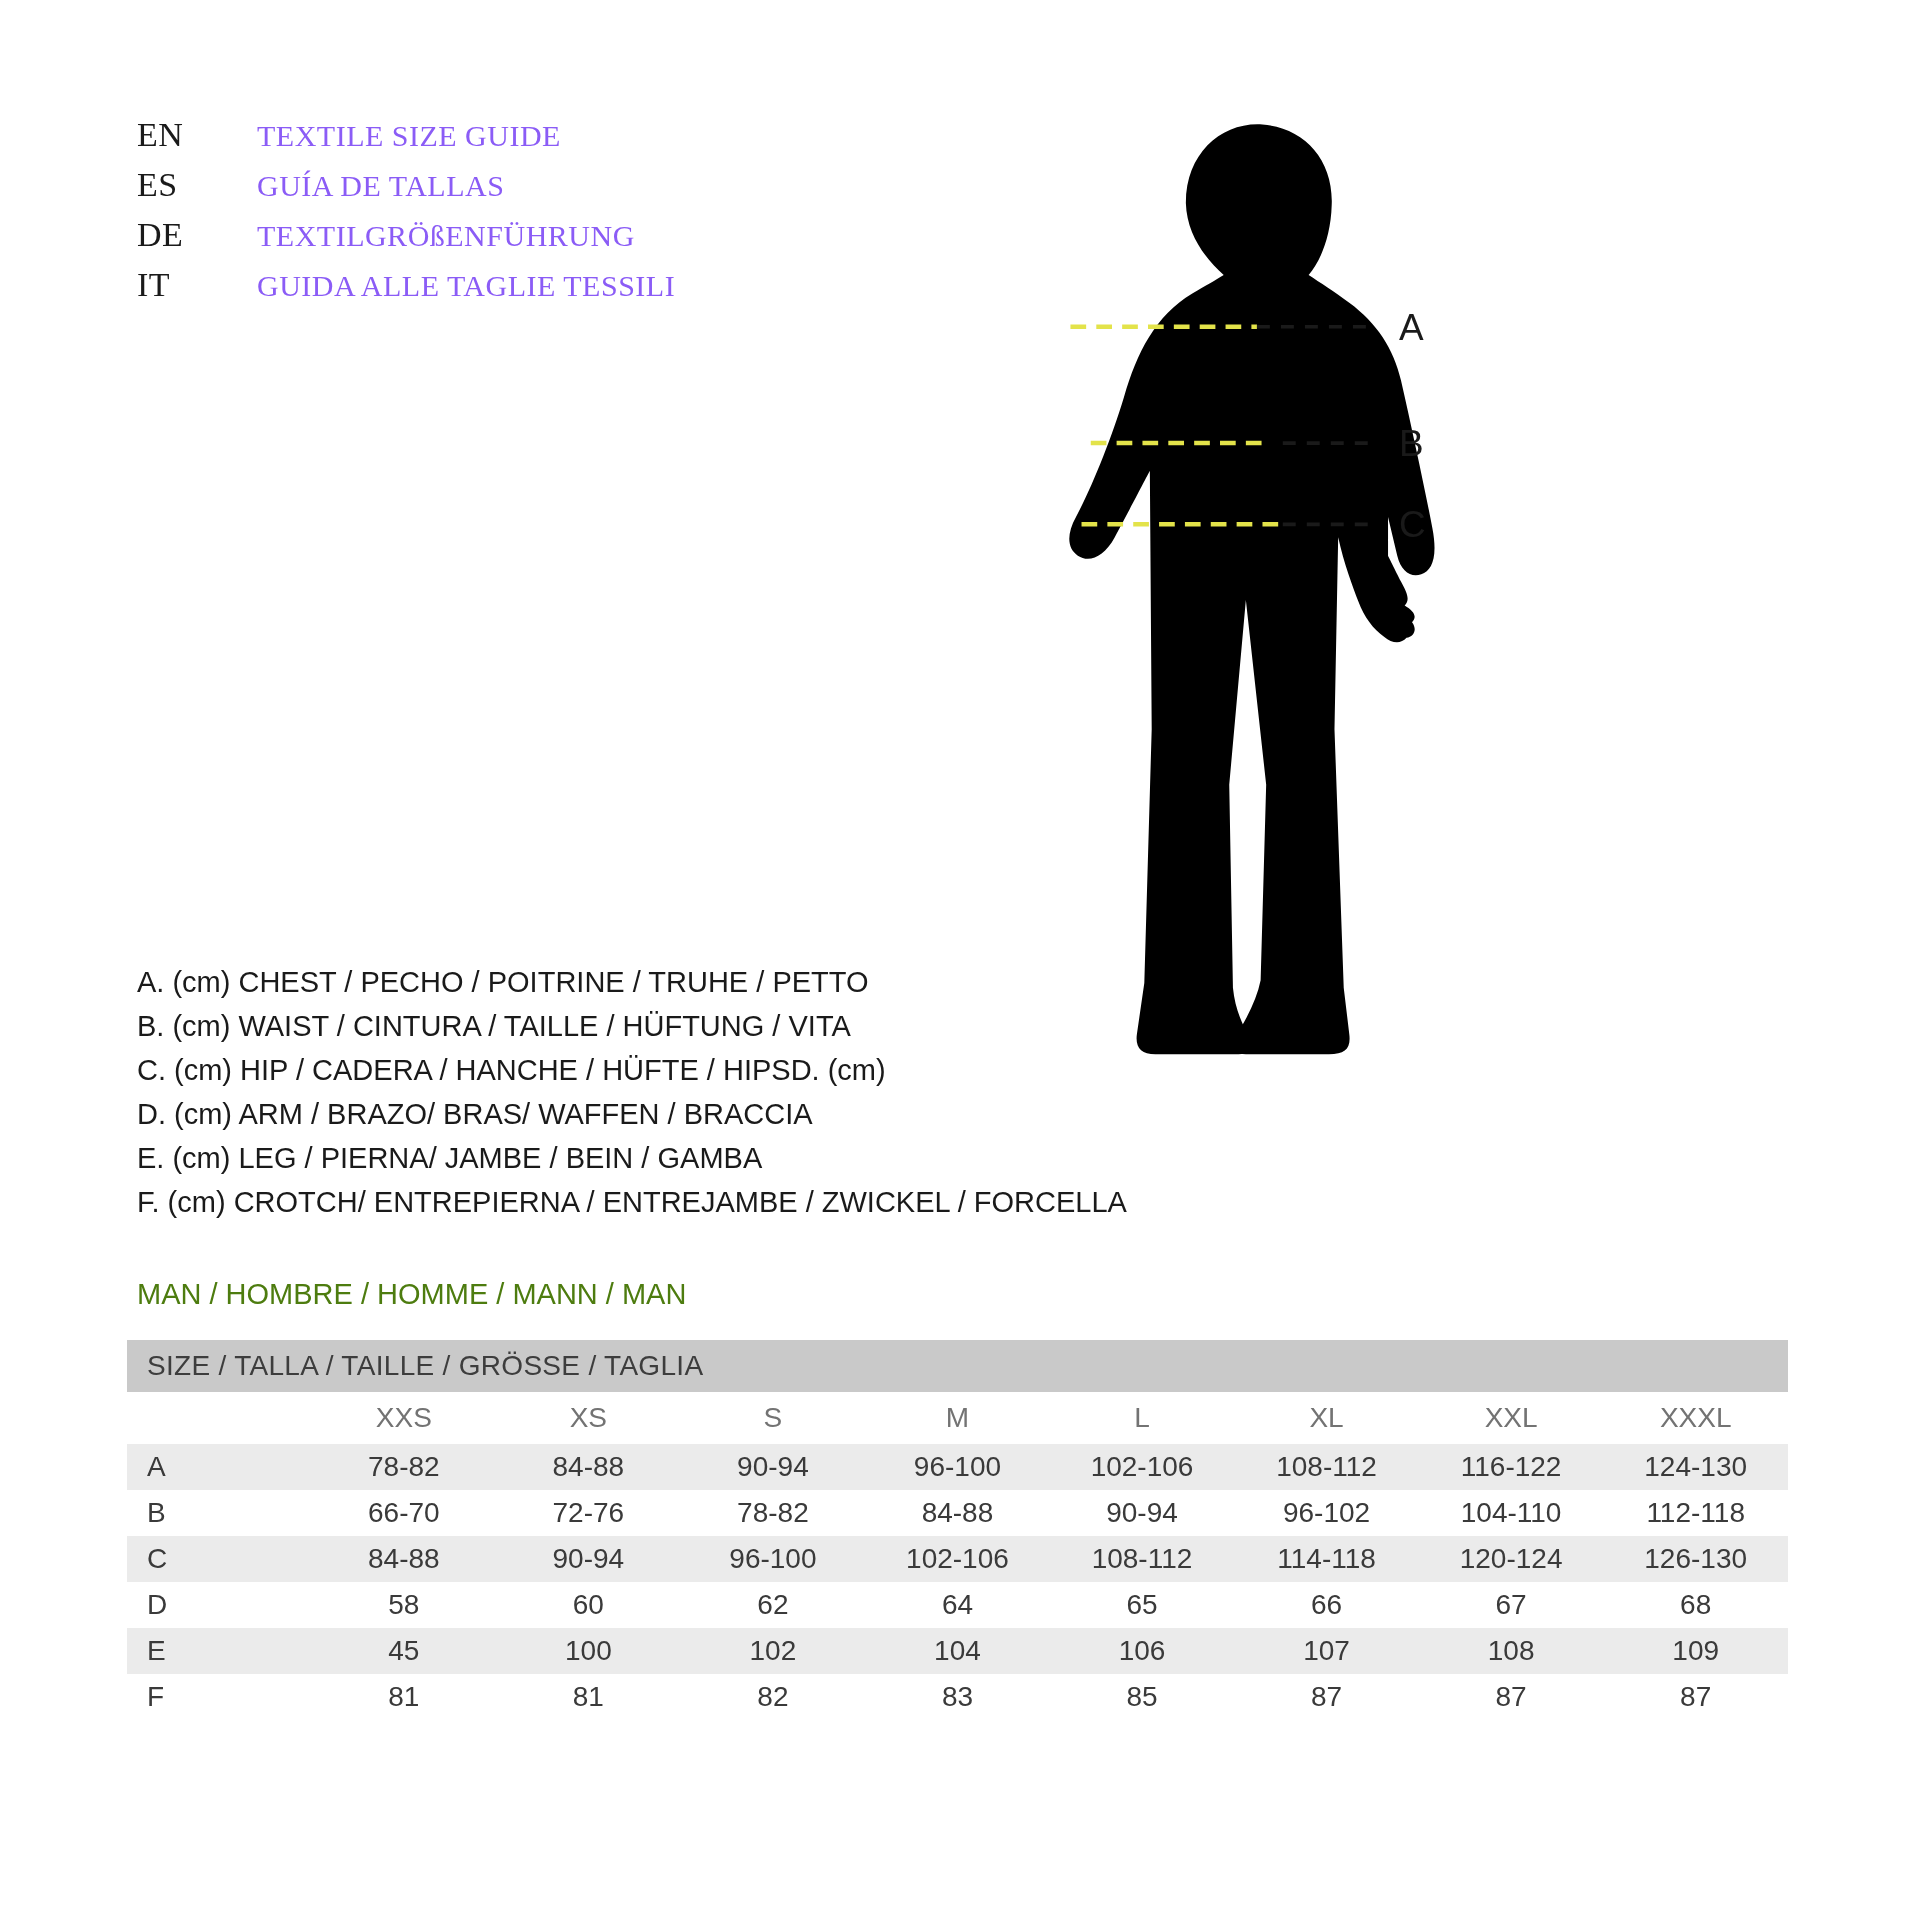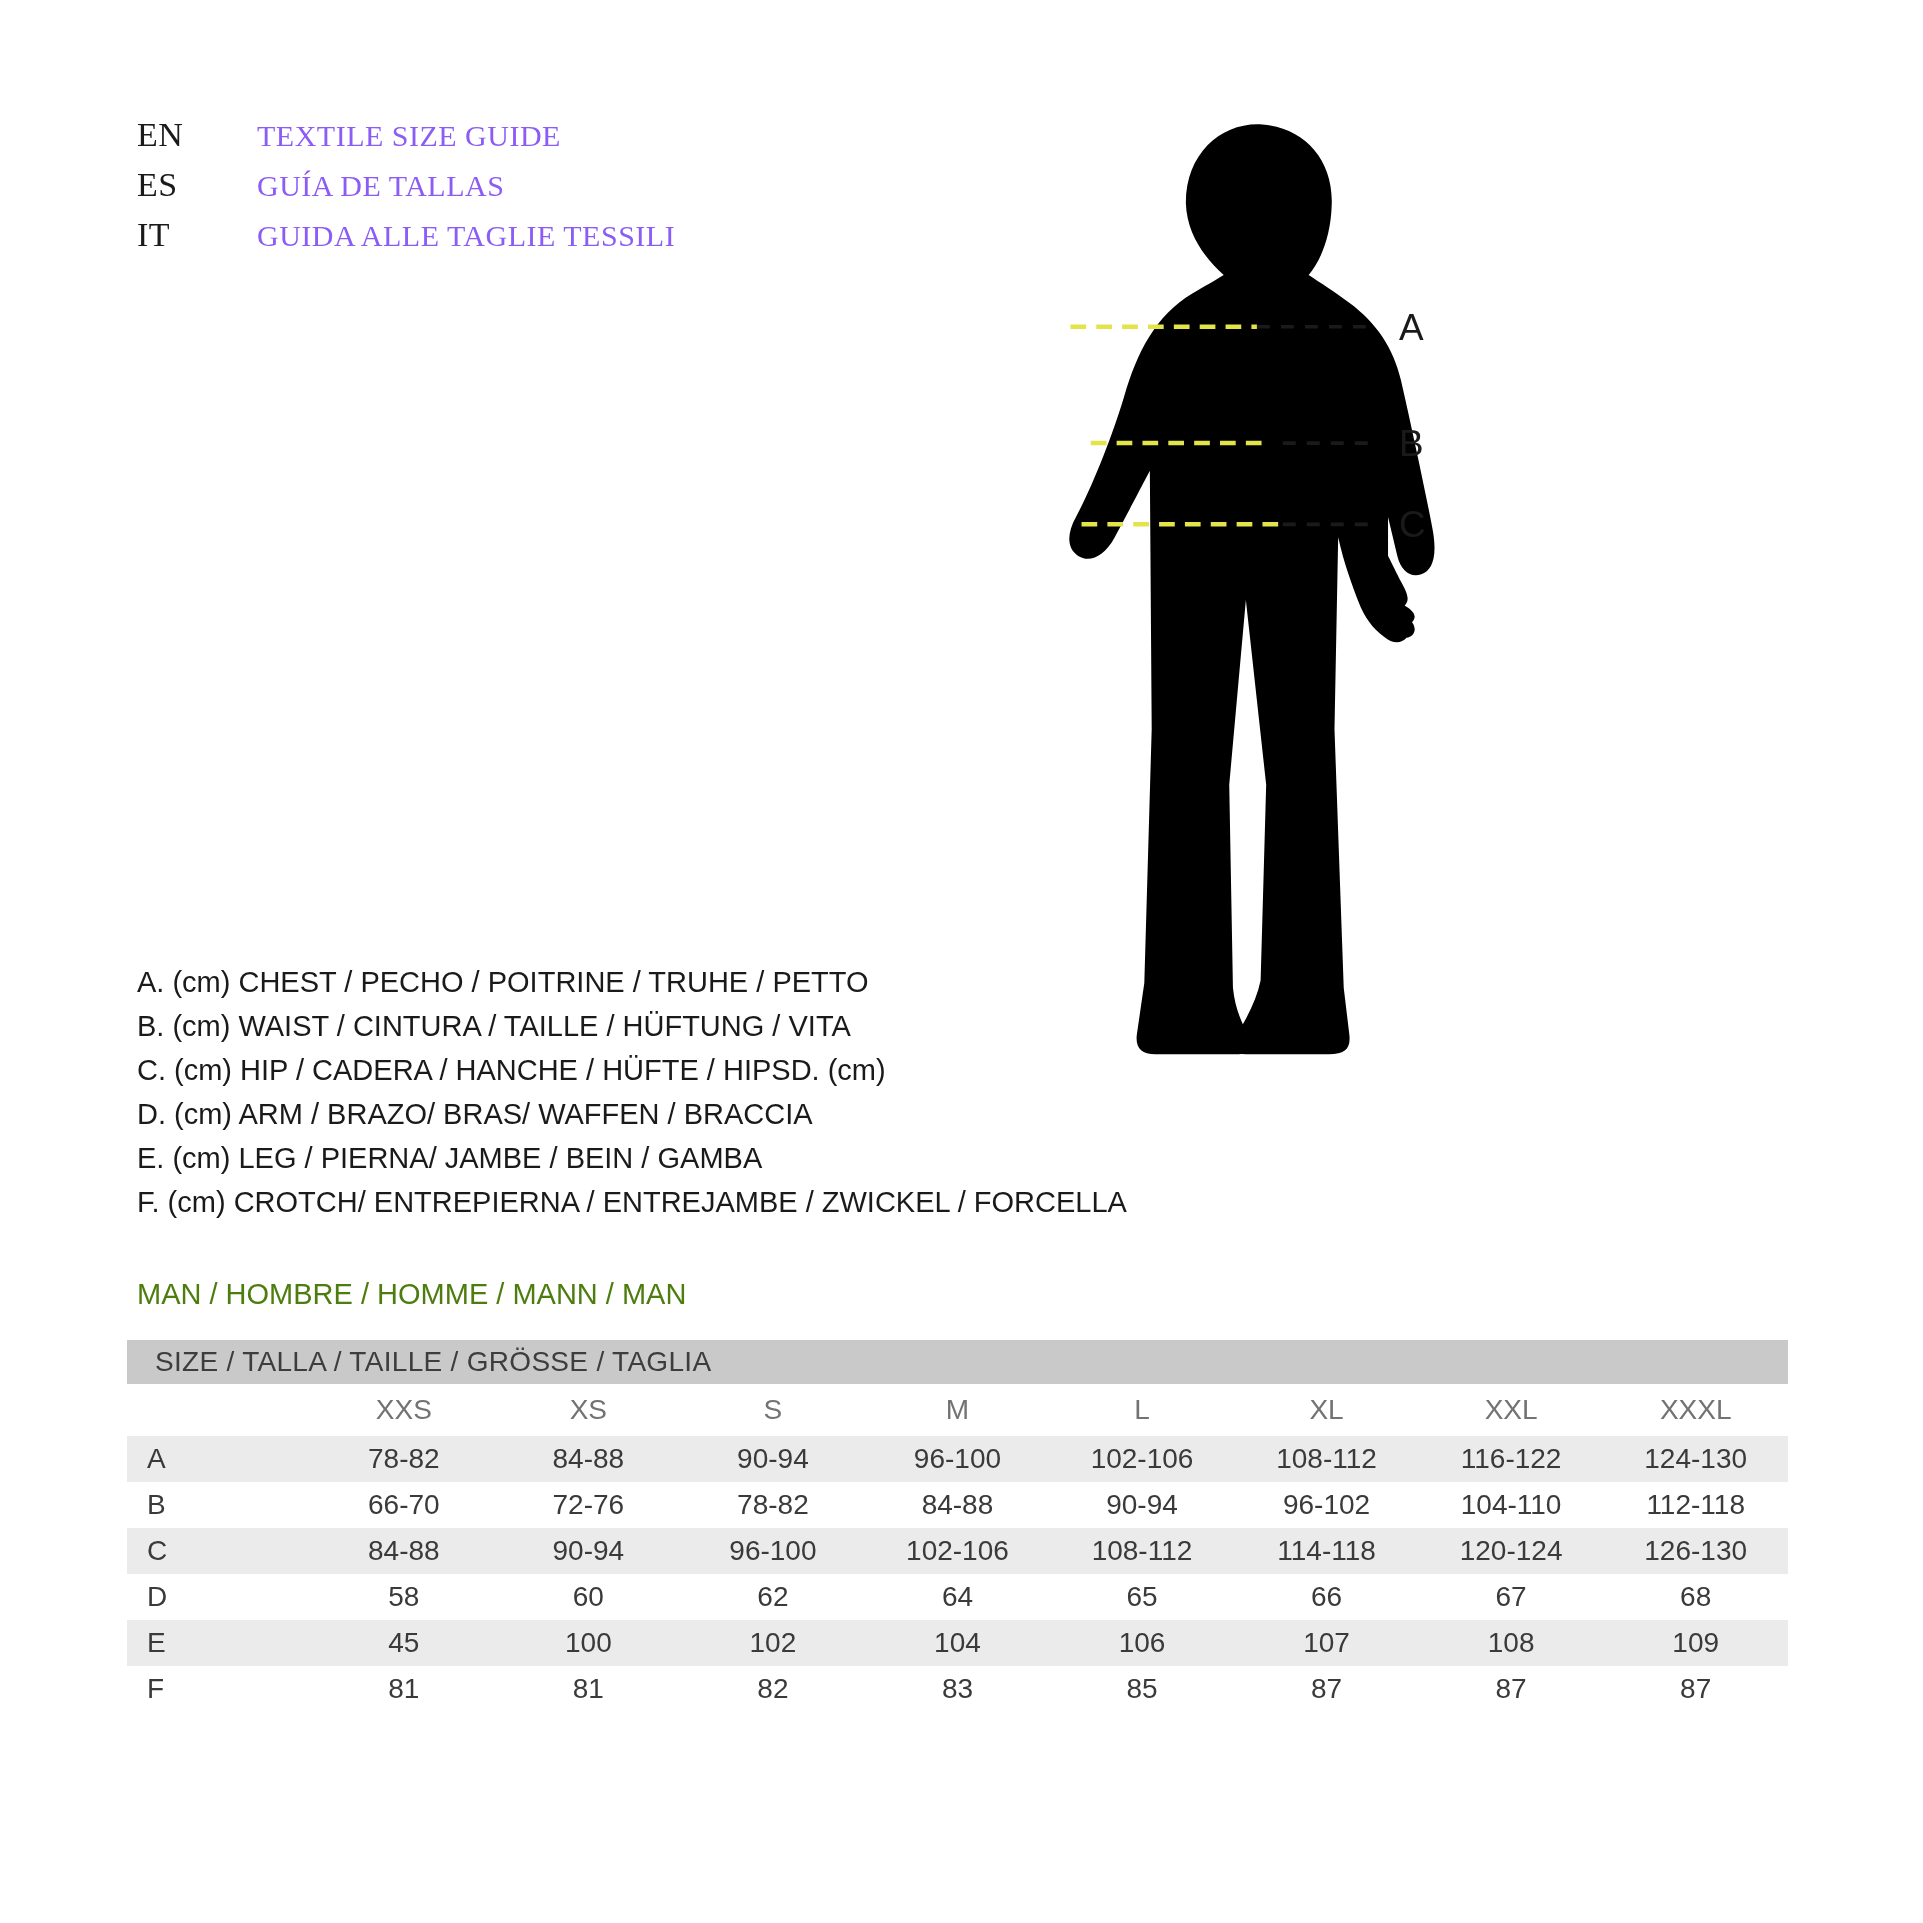--- a/index.html
+++ b/index.html
@@ -95,24 +95,24 @@
     padding: 0;
   }
   .row-header-cell {
     text-align: left !important;
     padding-left: 20px !important;
     width: 111px;
   }
   tr.header-band td {
     background: #c9c9c9;
     text-align: left;
-    padding-left: 28px;
+    padding-left: 20px;
     font-size: 28px;
     color: #3d3d3d;
-    height: 44px;
+    height: 52px;
     letter-spacing: 0.3px;
   }
   tr.col-head td {
     background: #ffffff;
     color: #737373;
     font-size: 28px;
     height: 52px;
   }
   tr.shaded td {
     background: #ebebeb;
@@ -125,20 +125,24 @@
 <body>
 
 <div class="lang-block">
   <div class="lang-row">
     <span class="lang-code">EN</span>
     <span class="lang-title">TEXTILE SIZE GUIDE</span>
   </div>
   <div class="lang-row">
     <span class="lang-code">ES</span>
     <span class="lang-title">GUÍA DE TALLAS</span>
+  </div>
+  <div class="lang-row">
+    <span class="lang-code">DE</span>
+    <span class="lang-title">TEXTILGRÖßENFÜHRUNG</span>
   </div>
   <div class="lang-row">
     <span class="lang-code">IT</span>
     <span class="lang-title">GUIDA ALLE TAGLIE TESSILI</span>
   </div>
 </div>
 
 <div class="legend-block">
   <div class="legend-row">A. (cm) CHEST / PECHO / POITRINE / TRUHE / PETTO</div>
   <div class="legend-row">B. (cm) WAIST / CINTURA / TAILLE / HÜFTUNG / VITA</div>

